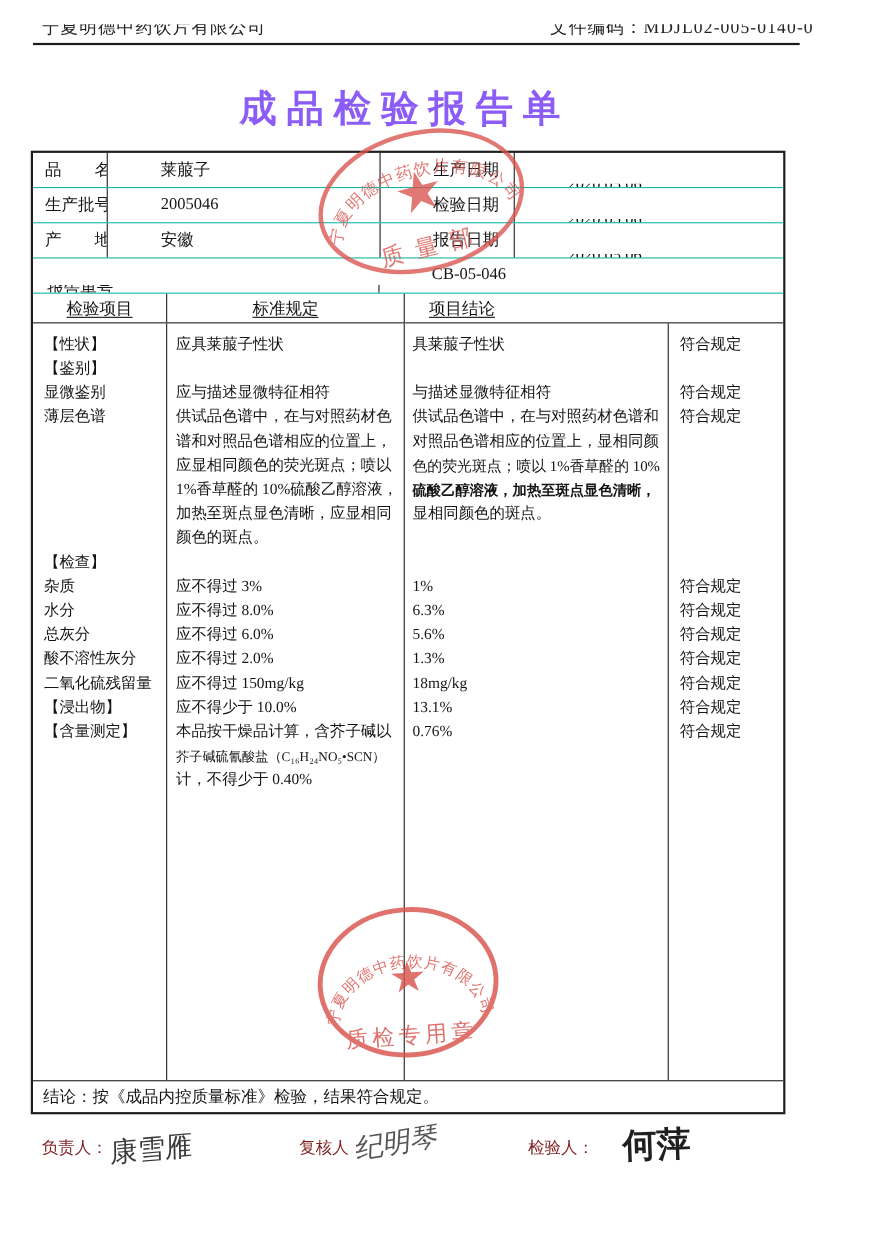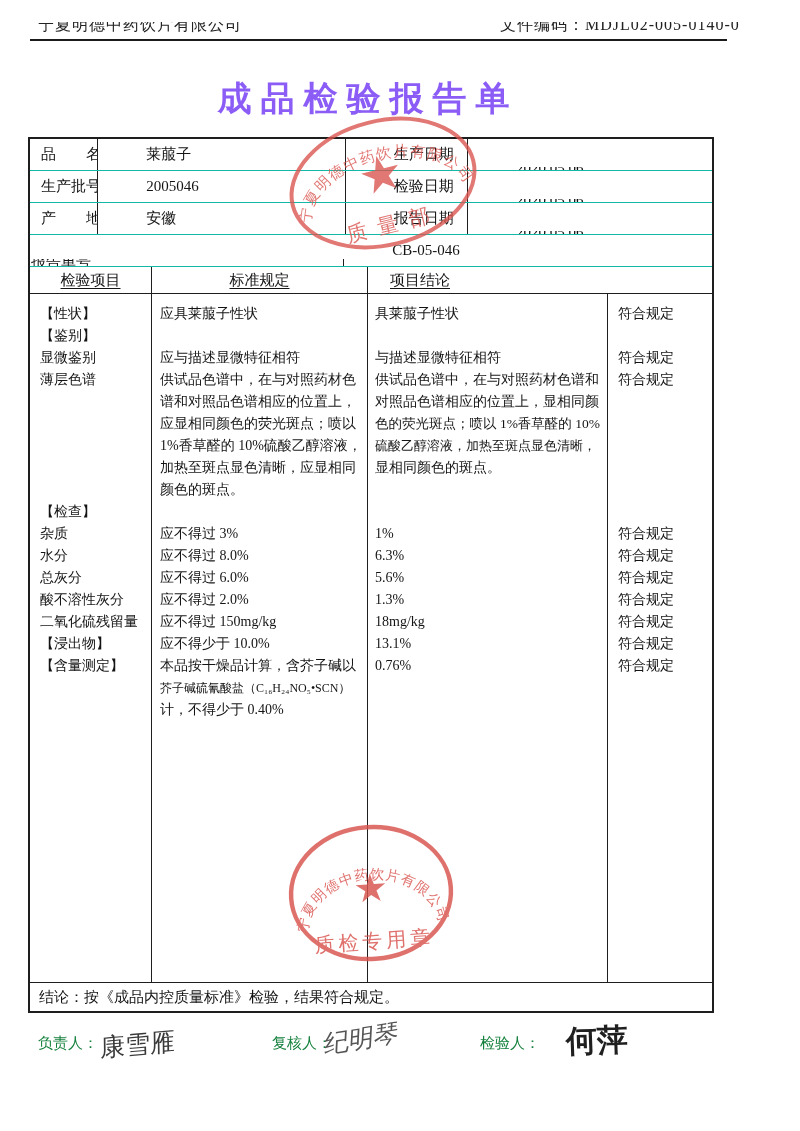--- a/index.html
+++ b/index.html
@@ -21,44 +21,44 @@
   .tbl{position:absolute;left:28px;top:137px;width:686px;box-sizing:border-box;
        border:2px solid #1e1e1e;background:transparent;}
   .tbl *{box-sizing:border-box;}
   .irow{display:flex;height:32px;border-bottom:1px solid #14b8a6;gap:40px;}
   .irow .c{display:flex;align-items:center;border-right:1px solid #1e1e1e;font-size:15px;white-space:nowrap;overflow:hidden;}
   .c.last{border-right:none!important;}
   .cl1{width:81px;padding-left:11px;}
   .cv1{width:253px;padding-left:8px;}
   .cl2{width:99px;padding-left:8px;}
   .cv2{width:249px;padding-left:8px;margin-top:28px;}
-  .crl{width:334px;padding-left:1px;margin-top:24px;}
+  .crl{width:334px;padding-left:13px;margin-top:24px;}
   .crv{width:348px;padding-left:8px;}
 
   .hrow{display:flex;height:27px;border-bottom:1px solid #1e1e1e;}
   .hrow .hc{display:flex;align-items:center;justify-content:center;border-right:1px solid #1e1e1e;
             font-size:15px;text-decoration:underline;text-underline-offset:3px;}
   .hc1{width:122px;} .hc2{width:216px;} .hc3{width:240px;} .hc4{width:104px;border-right:none!important;}
 
   .tbody{display:flex;height:689px;border-bottom:1.5px solid #1e1e1e;}
   .bcol{border-right:1px solid #1e1e1e;padding-top:9px;font-size:14px;overflow:hidden;}
   .col-item{width:122px;padding-left:10px;}
   .col-std{width:216px;padding-left:8px;}
   .col-res{width:240px;padding-left:7px;}
   .col-concl{width:104px;padding-left:10px;border-right:none;font-family:Liberation Serif, serif;}
   .bline{height:22px;line-height:22px;white-space:nowrap;}
   .col-std .bline:nth-child(18){font-size:12px;}
   .col-res .bline:nth-child(6){font-size:13.5px;}
-  .col-res .bline:nth-child(7){font-size:13px;}
+  .col-res .bline:nth-child(7){font-size:13px;font-weight:bold;}
 
   .crow{display:flex;align-items:center;height:28px;padding-left:9px;font-size:15px;white-space:nowrap;}
 
   
   .sigs{position:absolute;left:28px;top:1022px;width:700px;height:70px;}
-  .slabel{position:absolute;font-size:15px;color:#15803d;white-space:nowrap;}
+  .slabel{position:absolute;font-size:15px;color:#7f1d1d;white-space:nowrap;}
   .sig{position:absolute;white-space:nowrap;color:#2b2b2b;}
   .lab1{left:10px;top:12px;} .lab2{left:244px;top:12px;} .lab3{left:452px;top:12px;}
   .sig1{left:72px;top:6px;font-size:25px;transform:rotate(-5deg) skewX(-4deg);color:#3a3a3a;}
   .sig2{left:296px;top:0px;font-size:25px;transform:rotate(-9deg) skewX(-12deg);color:#555;}
   .sig3{left:538px;top:-2px;font-size:31px;font-weight:bold;transform:rotate(-2deg);color:#1f1f1f;}
 
   .stamp{position:absolute;pointer-events:none;}
   .stamp-top{left:278px;top:105px;}
   .stamp-bottom{left:251px;top:811px;}
 </style>

